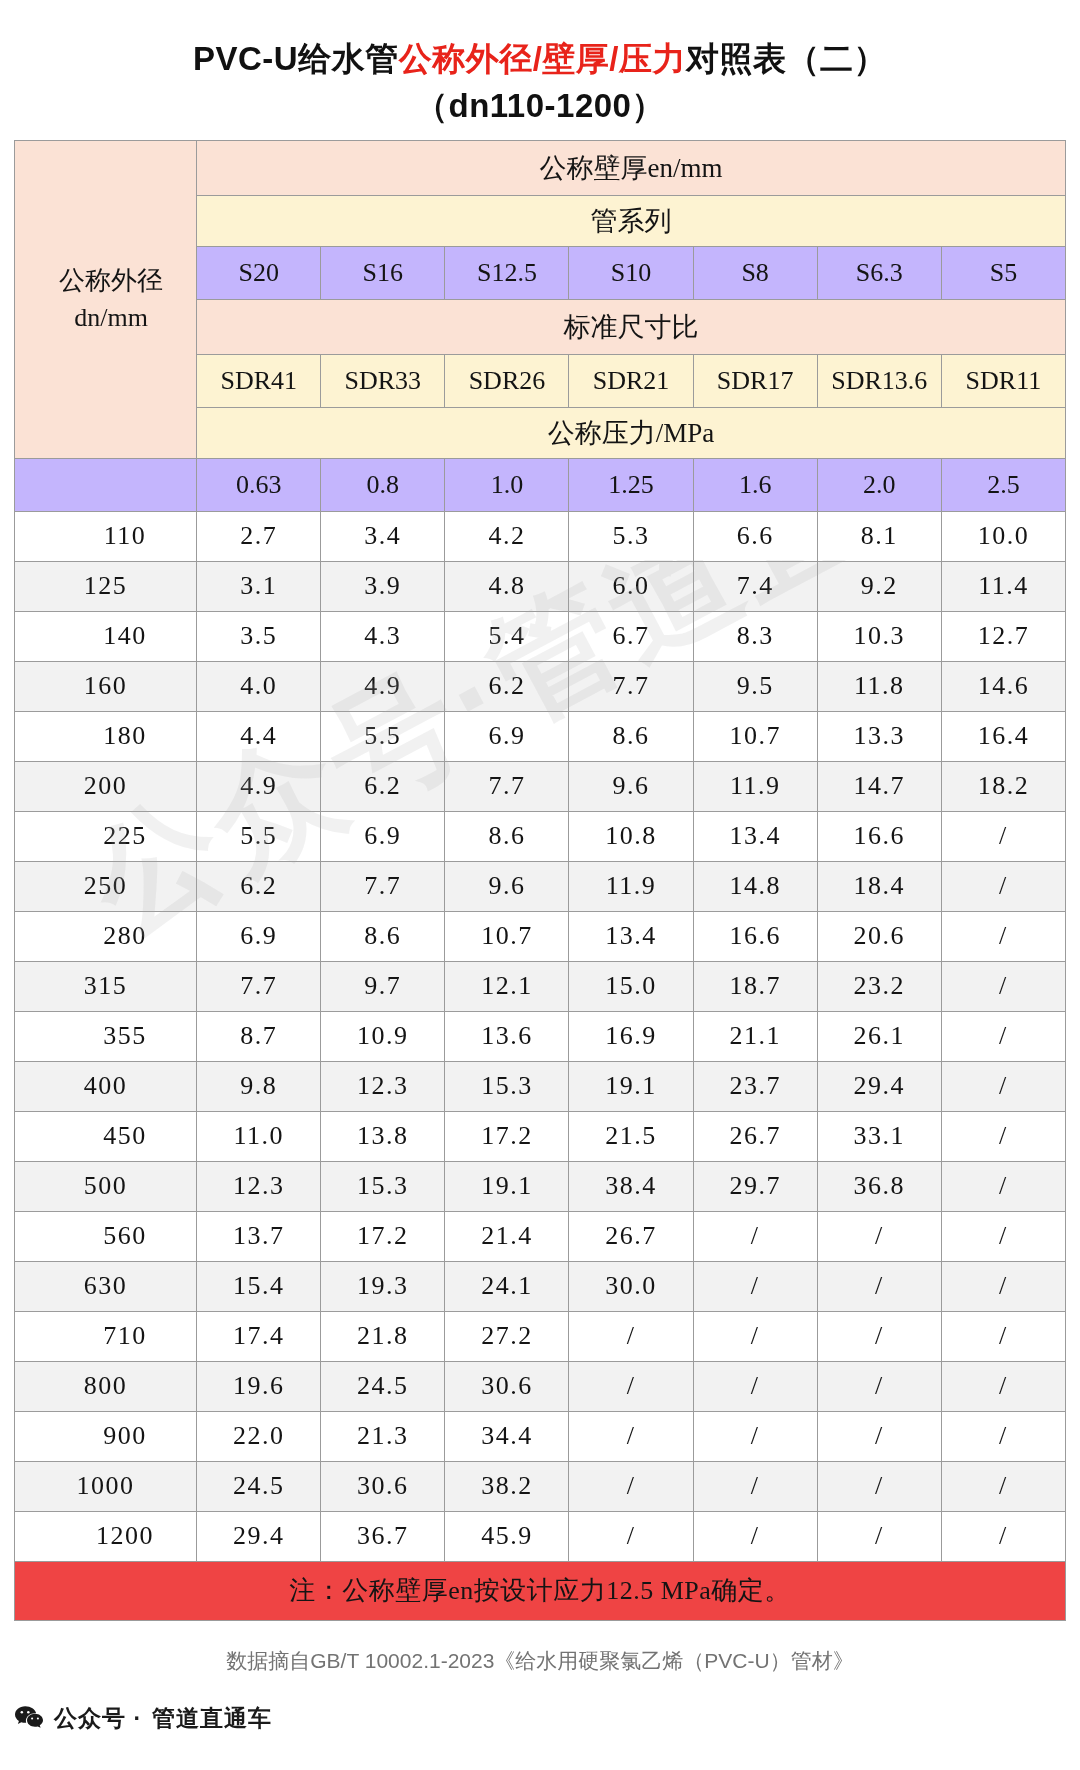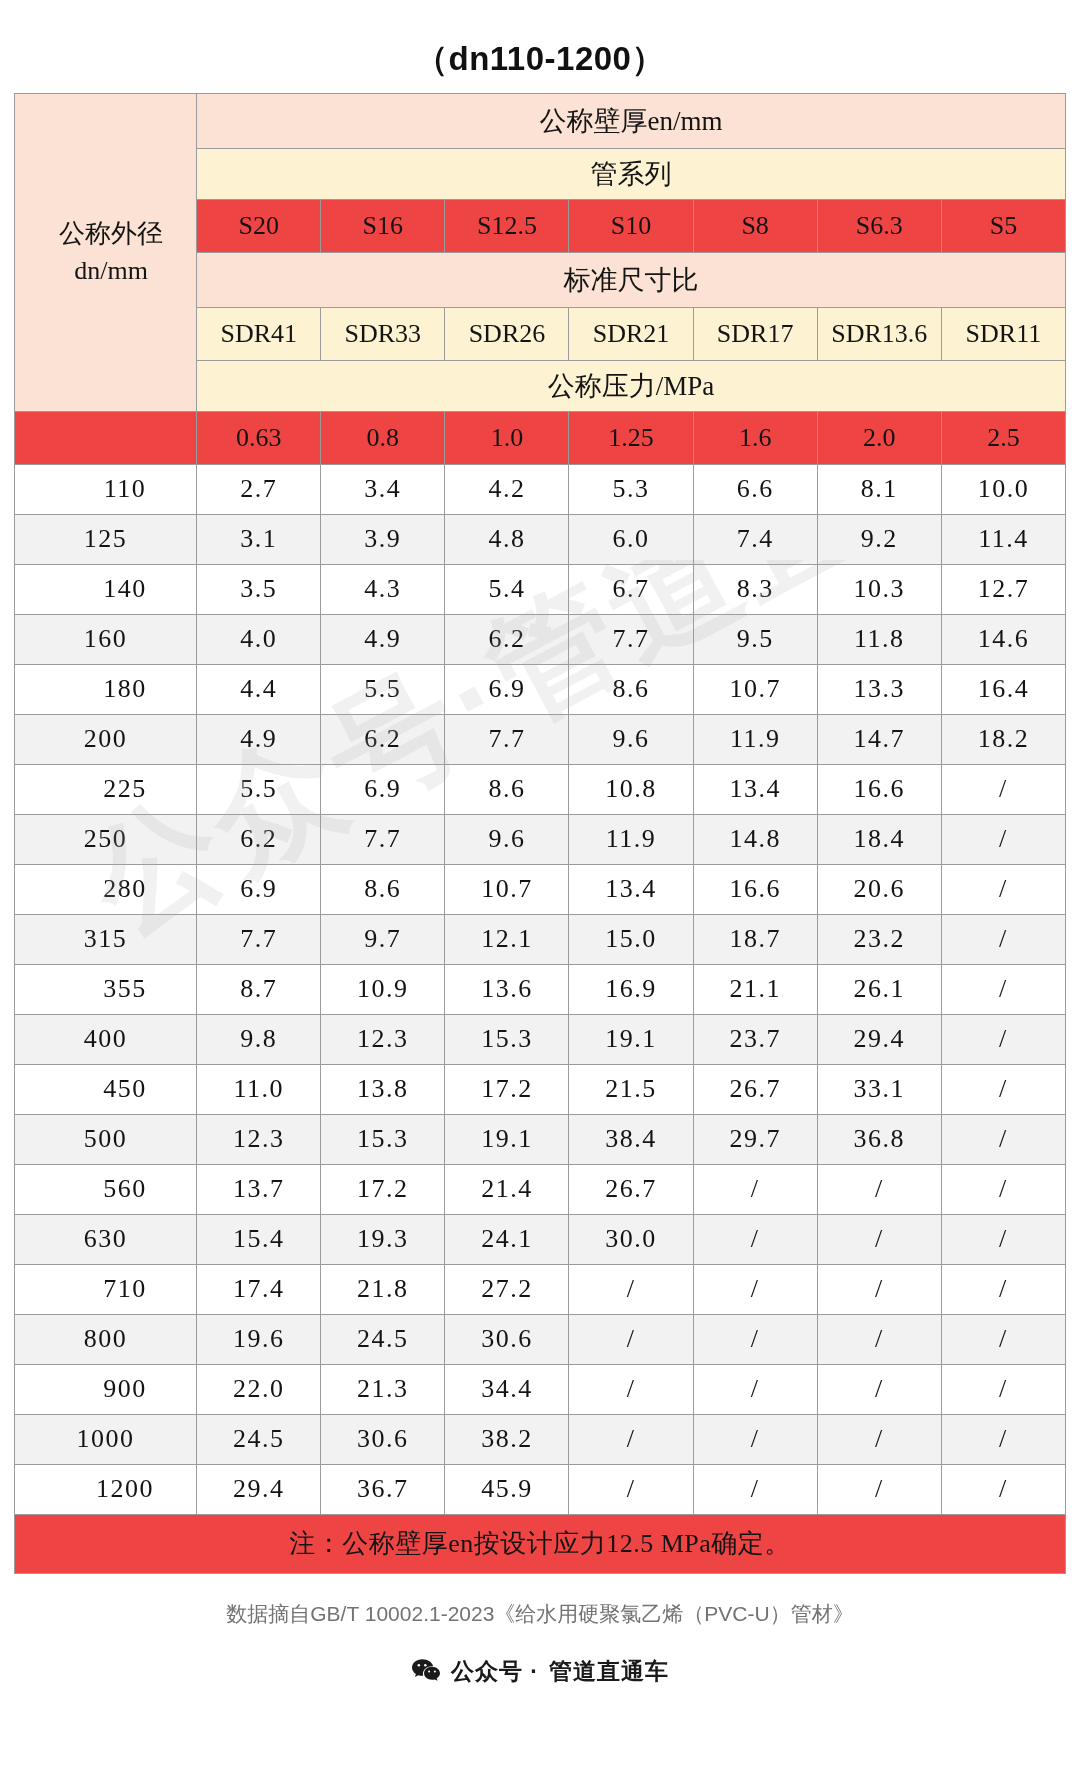--- a/index.html
+++ b/index.html
@@ -91,21 +91,21 @@
     font-family: "Liberation Serif", serif;
     height: 52px;
   }
   .hdr-yellow {
     background: #fdf3d2;
     font-size: 27px;
     font-family: "Liberation Serif", serif;
     height: 48px;
   }
   .hdr-pink-sub {
-    background: #ef4444;
+    background: #c4b5fd;
     font-size: 26px;
     font-family: "Liberation Serif", serif;
     height: 50px;
   }
   .hdr-yellow-sub {
     background: #fdf3d2;
     font-size: 26px;
     font-family: "Liberation Serif", serif;
     height: 50px;
     margin-top: 32px;
@@ -147,21 +147,21 @@
     font-size: 21px;
     color: #737373;
     padding-top: 26px;
     padding-bottom: 28px;
     font-family: "Liberation Sans", sans-serif;
     font-weight: 500;
   }
   .account-bar {
     display: flex;
     align-items: center;
-    justify-content: center;
+    justify-content: flex-start;
     gap: 10px;
     padding-bottom: 26px;
   }
   .wechat-icon {
     width: 30px;
     height: 26px;
     position: relative;
     display: inline-block;
   }
   .account-text {
@@ -170,20 +170,23 @@
     color: #1a1a1a;
     letter-spacing: 1px;
   }
 </style>
 </head>
 <body>
 
 <div class="page">
 
   <div class="title-block">
+    <div class="title-line">
+      <span>PVC-U给水管</span><span class="title-red">公称外径/壁厚/压力</span><span>对照表（二）</span>
+    </div>
     <div class="title-line">（dn110-1200）</div>
   </div>
 
   <div class="watermark">
     <span>公众号·管道直通车</span>
   </div>
 
   <table class="main">
     <colgroup>
       <col class="c0">

